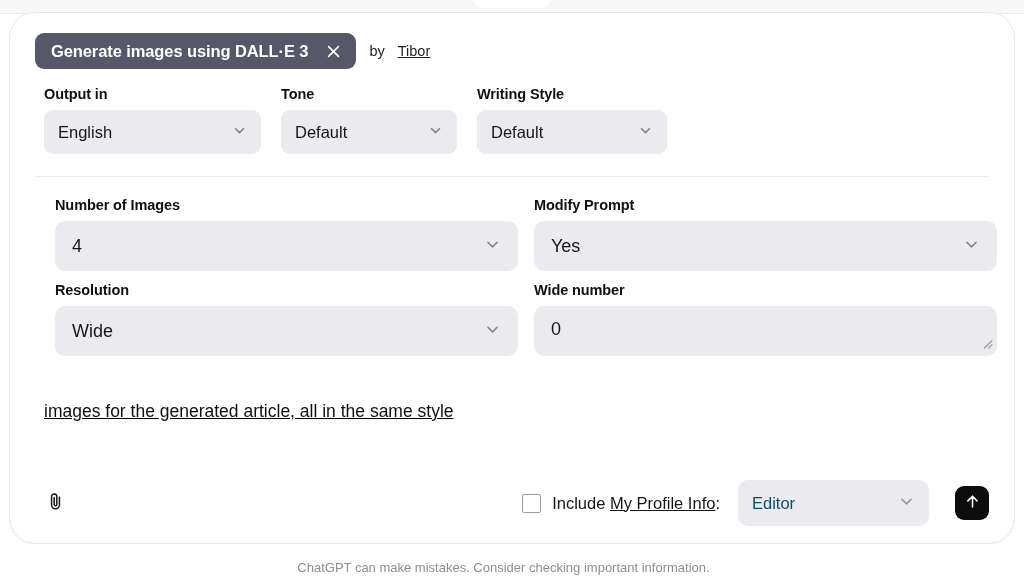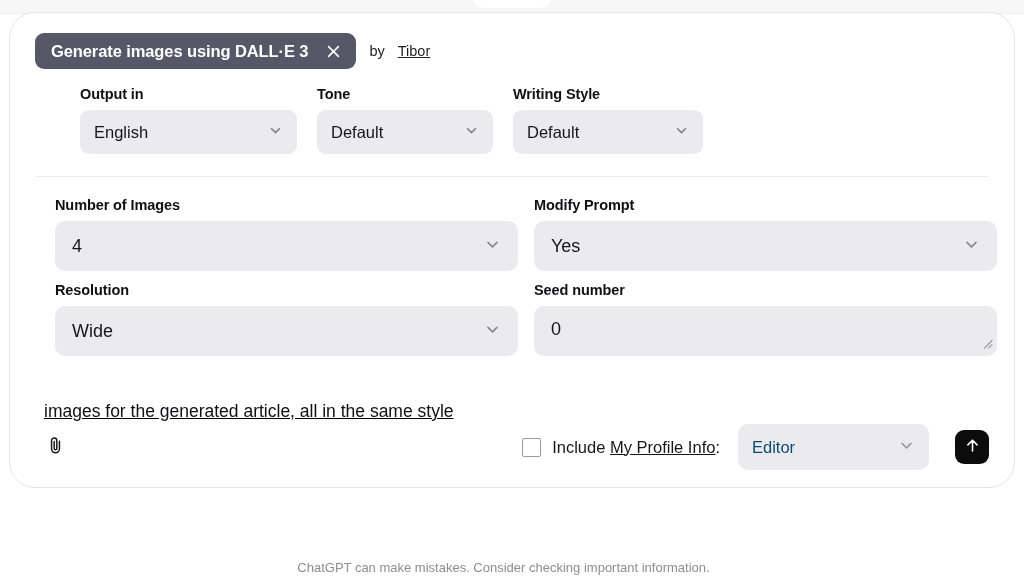--- a/index.html
+++ b/index.html
@@ -34,21 +34,21 @@
     background: #ffffff;
     border-radius: 10px;
   }
 
   
   #composer-card {
     position: absolute;
     top: 12px;
     left: 9px;
     width: 1006px;
-    height: 476px;
+    height: 532px;
     background: #ffffff;
     border: 1px solid #e6e6e8;
     border-radius: 26px;
     padding: 20px 25px 0 25px;
   }
 
   
   .plugin-header {
     display: flex;
     align-items: center;
@@ -119,21 +119,21 @@
   .select-value {
     font-size: 16.5px;
     color: #16161a;
     flex: 1;
     white-space: nowrap;
     overflow: hidden;
   }
   .select-value.muted { color: #0c4a6e; }
   .chev { flex: 0 0 auto; display: block; }
 
-  .top-field-a { width: 217px; margin-left: 36px; }
+  .top-field-a { width: 217px; }
   .top-field-b { width: 176px; }
   .top-field-c { width: 190px; }
 
   
   .divider {
     height: 1px;
     background: #ededef;
     margin: 22px 0 0 0;
   }
 
@@ -347,21 +347,21 @@
         <span class="select-value">Wide</span>
         <span class="chev">
           <svg width="17" height="17" viewBox="0 0 17 17" aria-hidden="true">
             <path d="M4 6.4 L8.5 10.9 L13 6.4" fill="none" stroke="#86868e" stroke-width="1.6" stroke-linecap="round" stroke-linejoin="round"></path>
           </svg>
         </span>
       </div>
     </div>
 
     <div>
-      <span class="field-label">Seed number</span>
+      <span class="field-label">Wide number</span>
       <div class="textarea-box">
         <span class="ta-value">0</span>
         <span class="resize-grip">
           <svg width="14" height="14" viewBox="0 0 14 14" aria-hidden="true">
             <path d="M12 4.5 L4.5 12 M12 8.6 L8.6 12" stroke="#9a9aa2" stroke-width="1.1" stroke-linecap="round"></path>
           </svg>
         </span>
       </div>
     </div>
 

